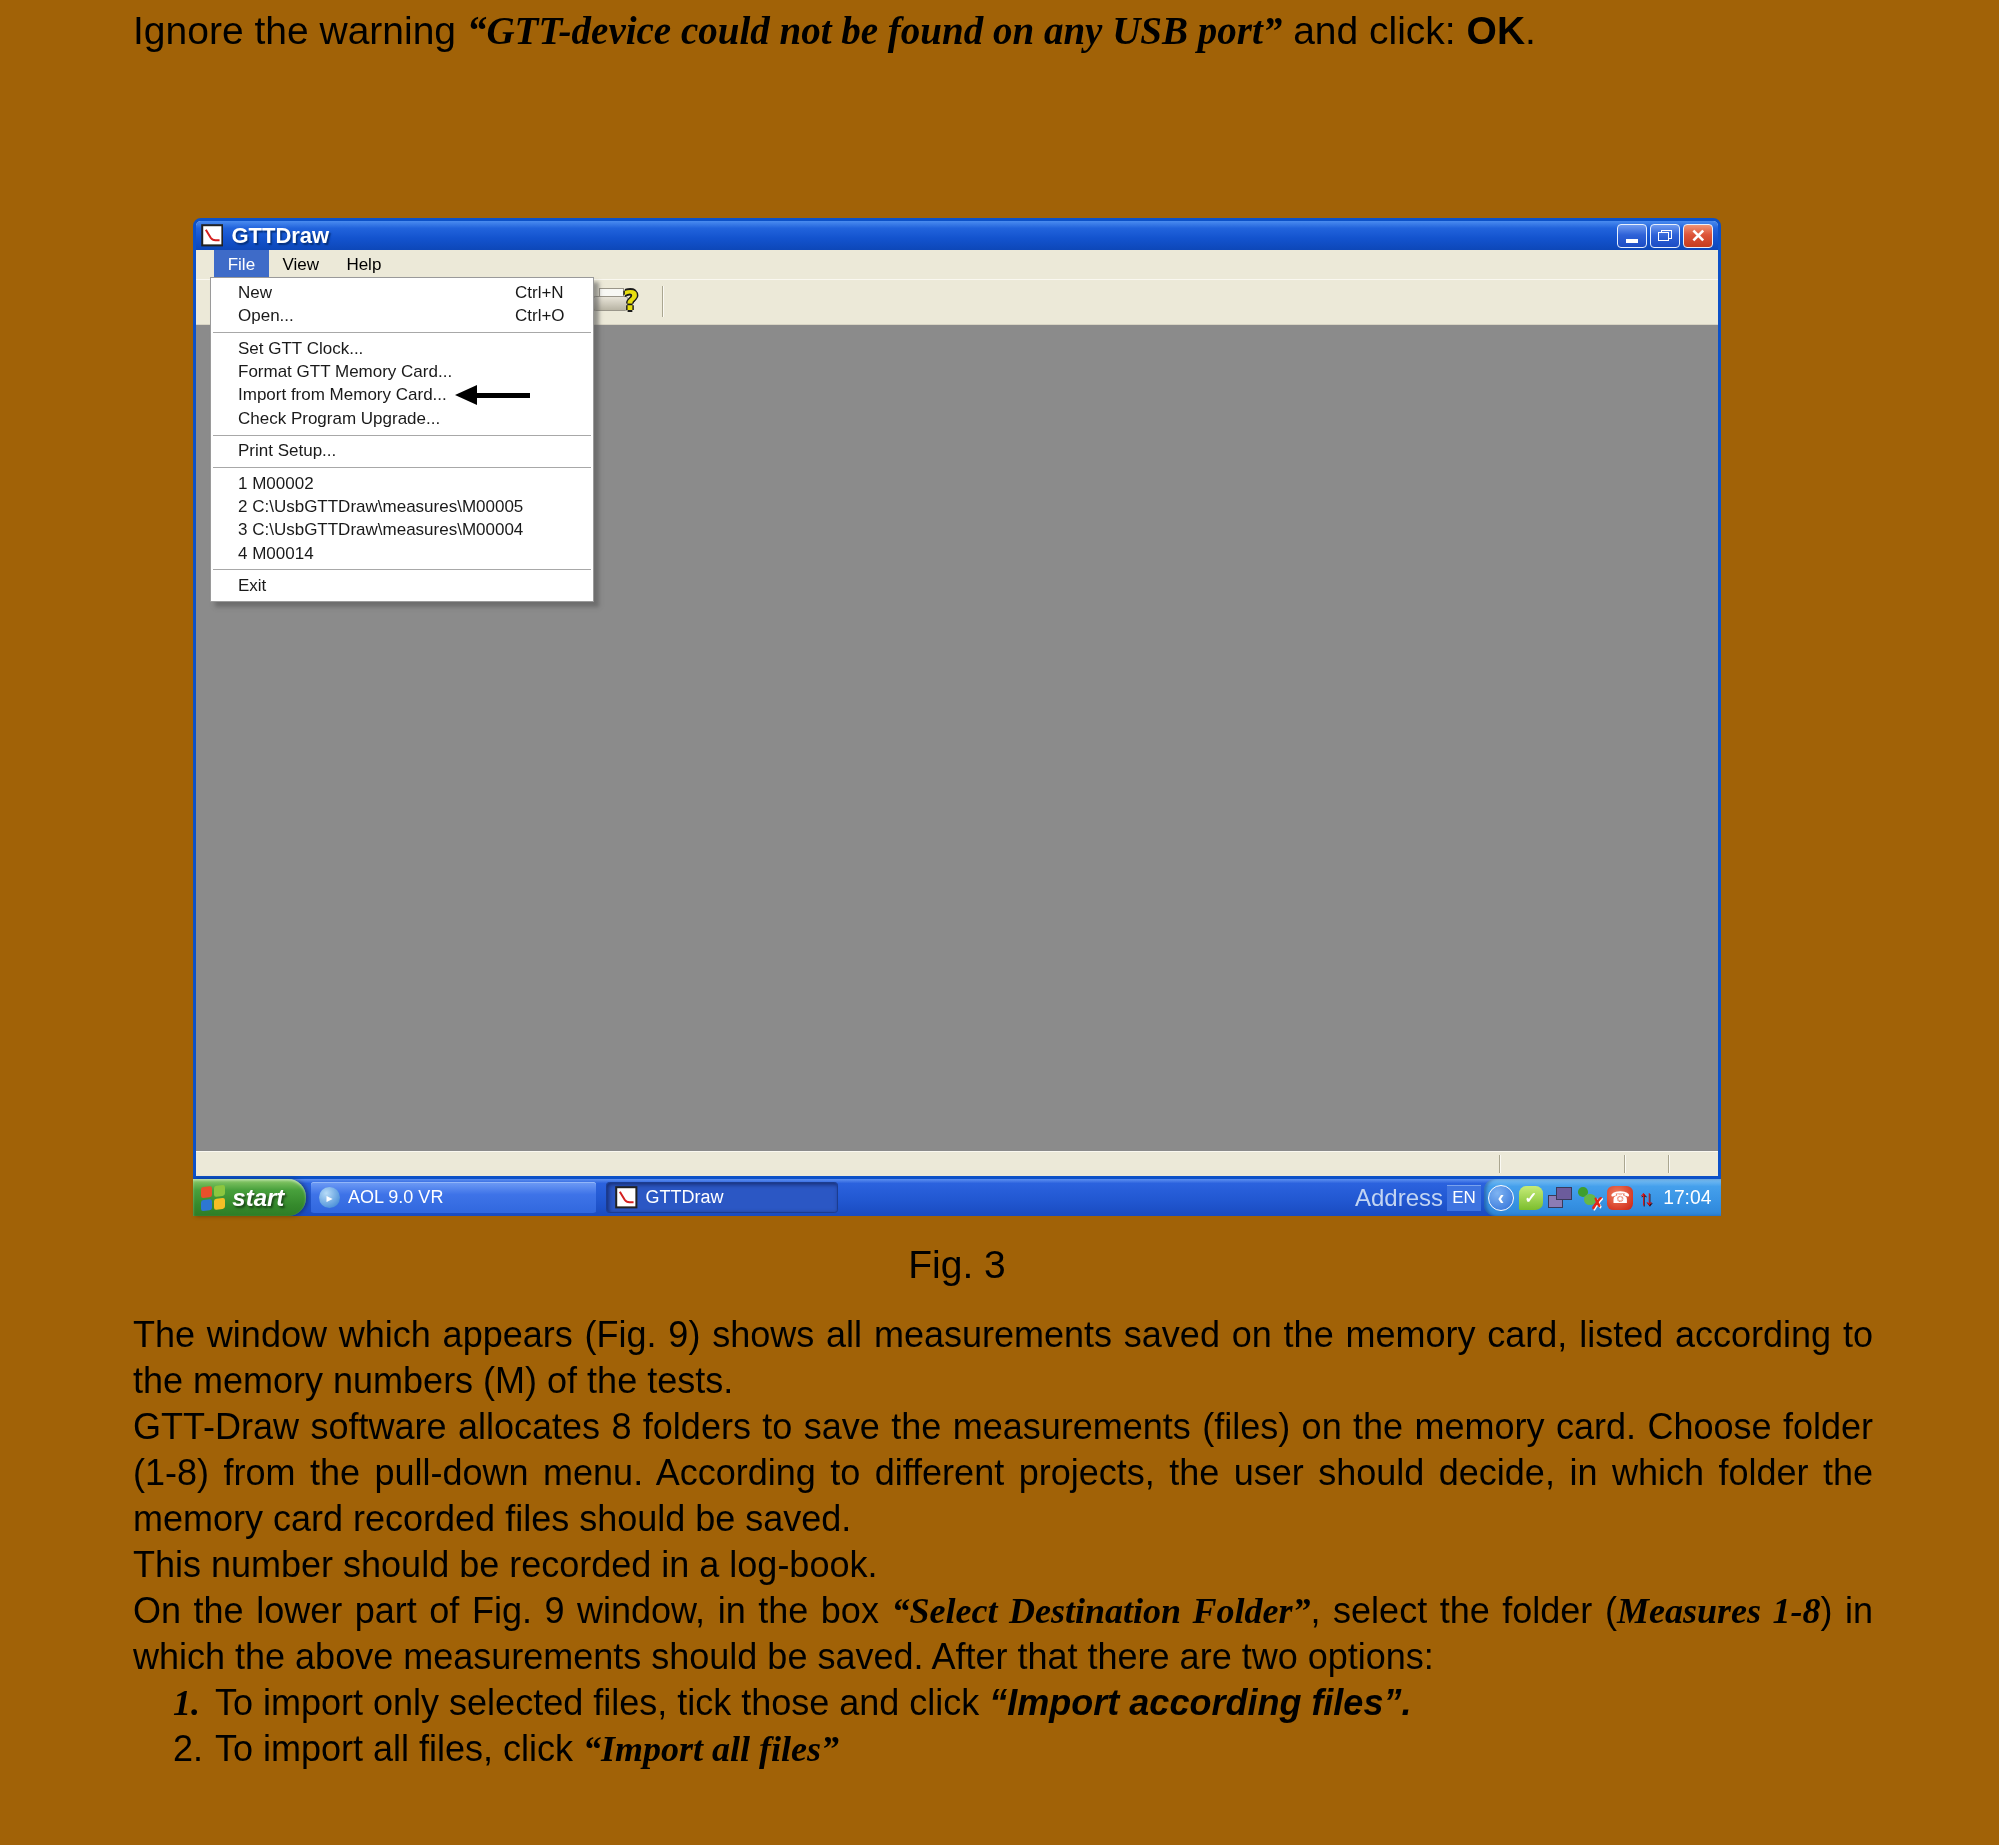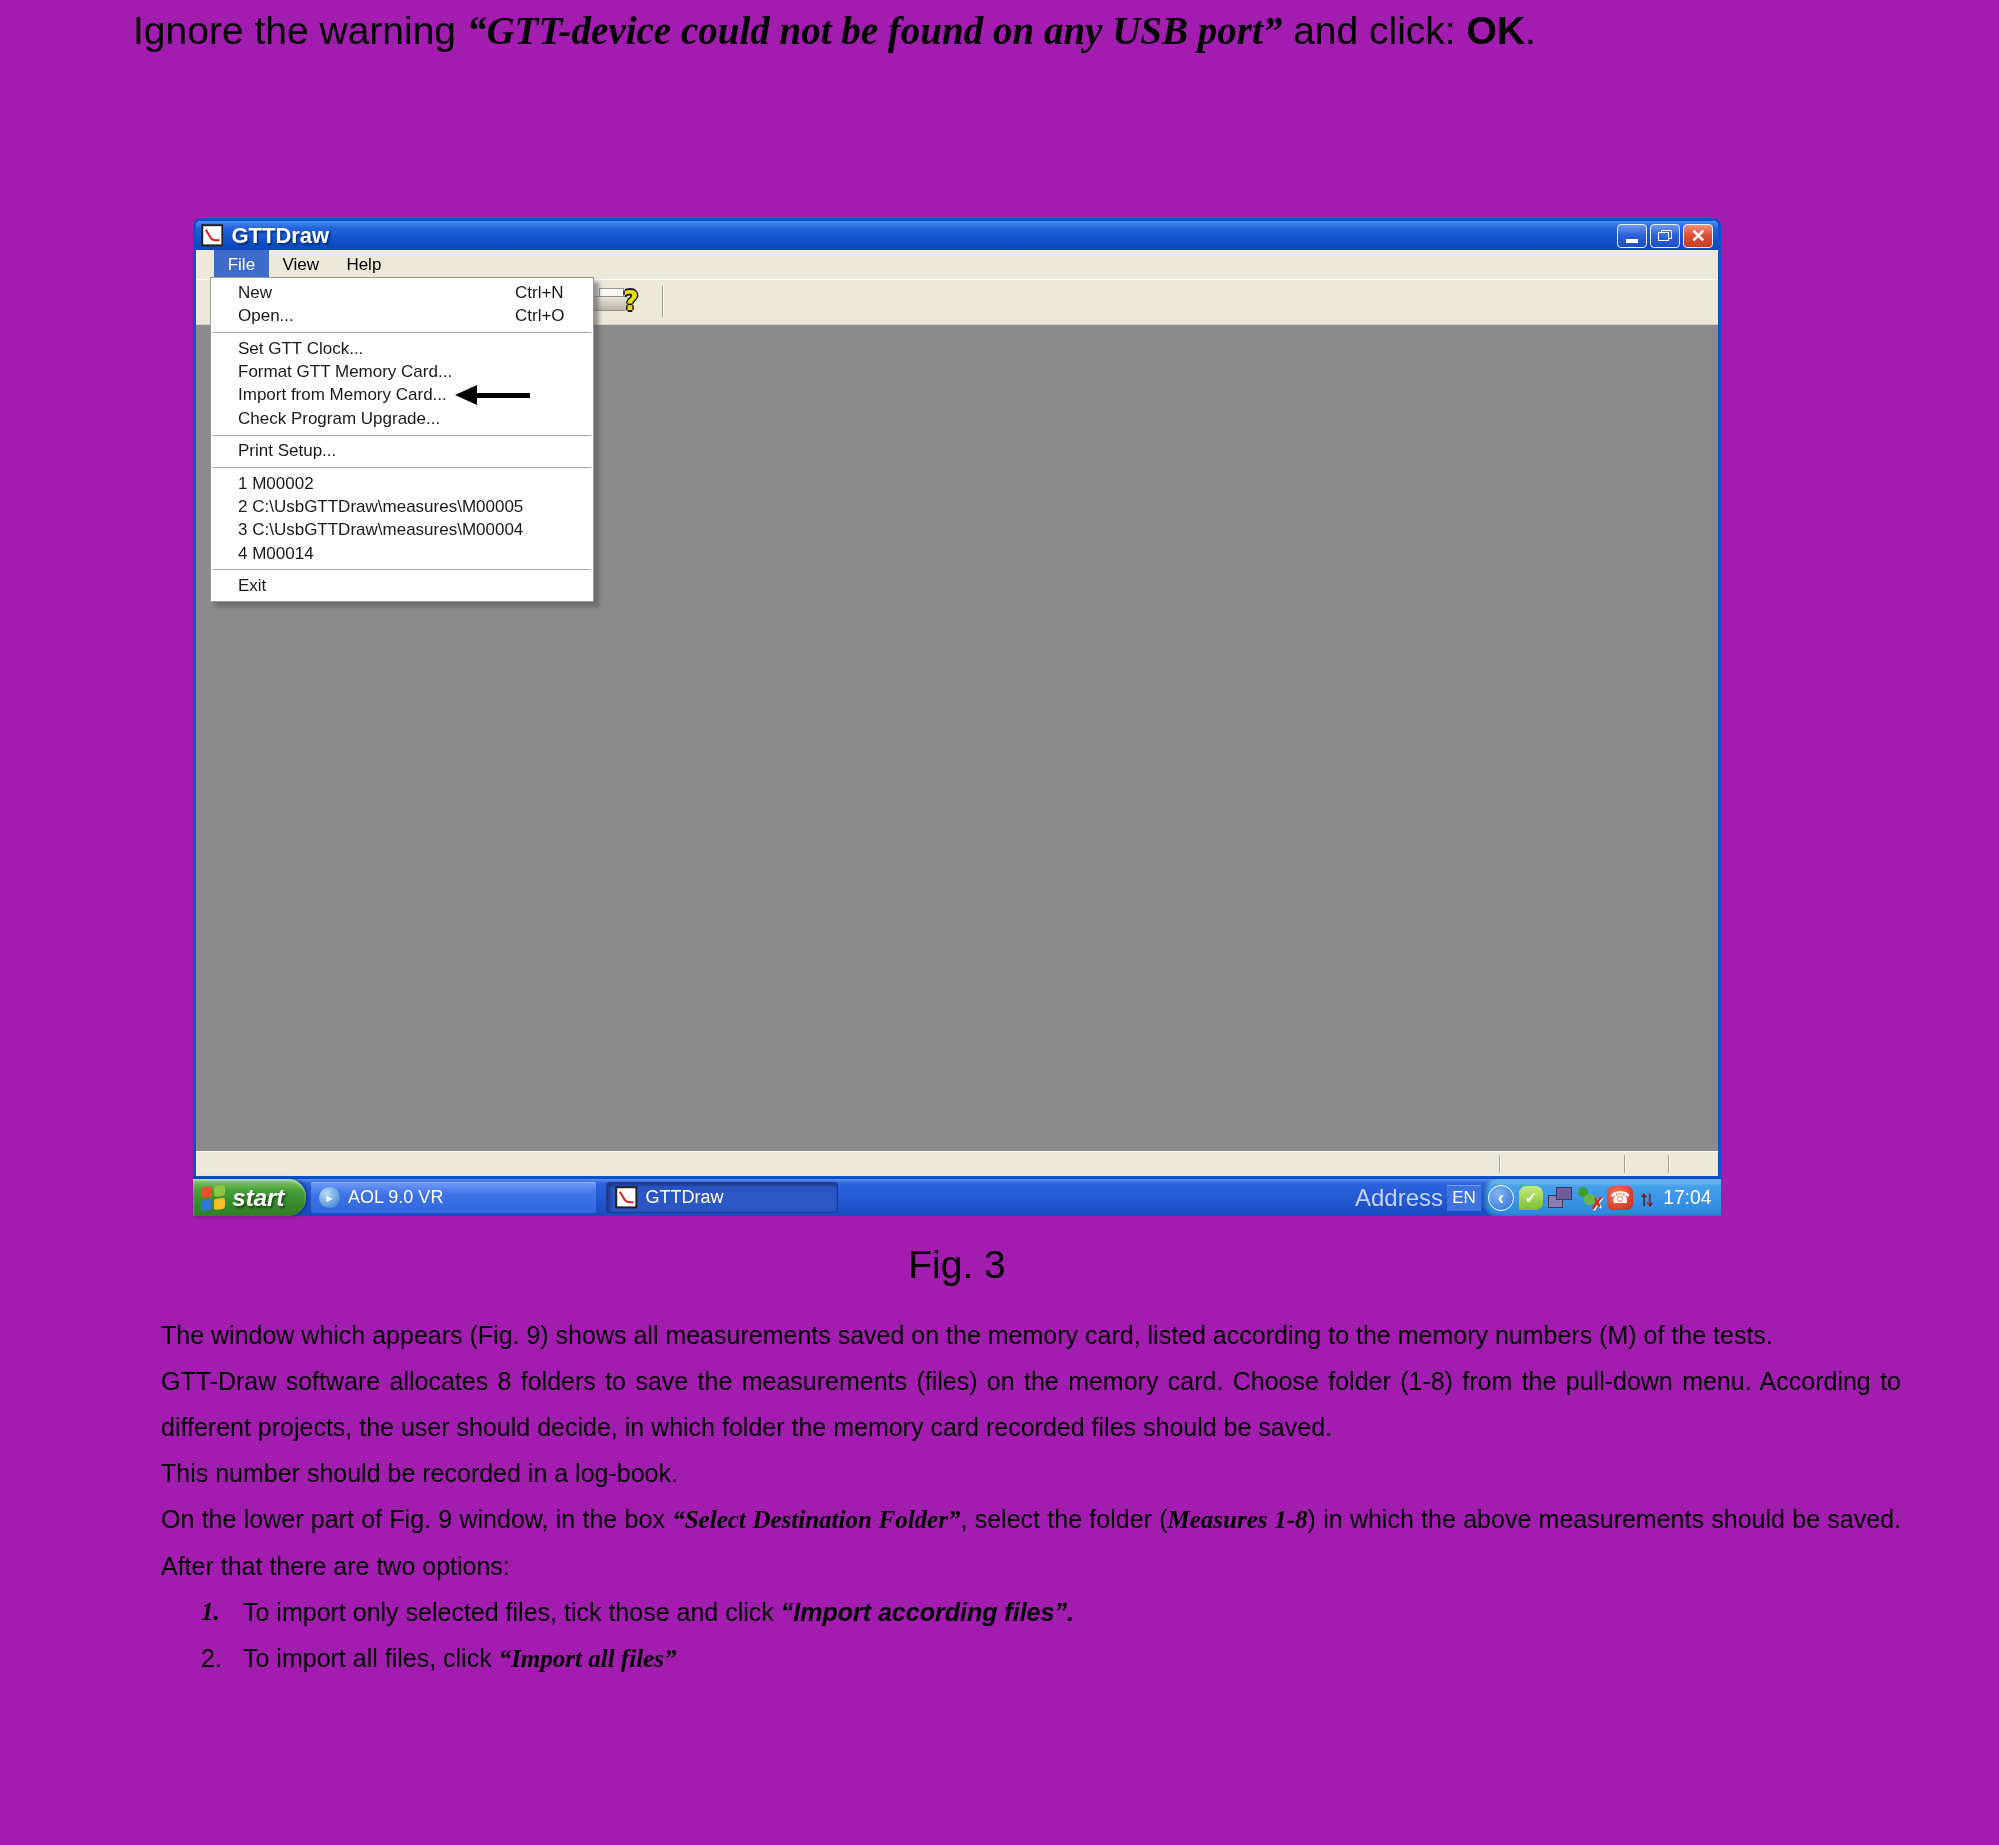--- a/index.html
+++ b/index.html
@@ -1,32 +1,32 @@
 <!DOCTYPE html>
 <html style="font-size:13px"><head>
 <meta charset="utf-8">
 <style>
   html,body{margin:0;padding:0;background:#ffffff;}
-  .doc{position:relative;width:2000px;height:1846px;background:#a21caf;
+  .doc{position:relative;width:2000px;height:1846px;background:#a16207;
        font-family:"Liberation Sans",sans-serif;color:#000;overflow:hidden;}
 
   
   .intro{position:absolute;left:133px;top:8px;width:1740px;
          font-size:39px;line-height:46px;text-align:justify;}
   .intro .para{margin:0 0 16px 0;}
   .para{margin:0;}
   .seg-serif-bi{font-family:"Liberation Serif",serif;font-weight:bold;font-style:italic;}
   .seg-sans-bi{font-weight:bold;font-style:italic;}
   .seg-bold{font-weight:bold;}
 
   .caption{position:absolute;left:193px;top:1243px;width:1528px;text-align:center;
            font-size:39px;font-weight:normal;}
 
   .bodytext{position:absolute;left:133px;top:1312px;width:1740px;
-            font-size:25px;line-height:46px;text-align:justify;margin-left:28px;}
+            font-size:36px;line-height:46px;text-align:justify;}
   .list-item{display:flex;padding-left:40px;text-align:left;}
   .list-item .marker{width:42px;flex:none;}
   .marker.m-serif-italic{font-family:"Liberation Serif",serif;font-style:italic;font-weight:bold;}
   .li-text{flex:1;}
 
   
   .figure{position:absolute;left:193px;top:218px;width:1528px;height:876px;}
 
   .app-window{position:absolute;left:0;top:0;width:1528px;height:961px;
               box-sizing:border-box;border:3.2px solid #0C51C8;border-radius:8px 8px 0 0;

